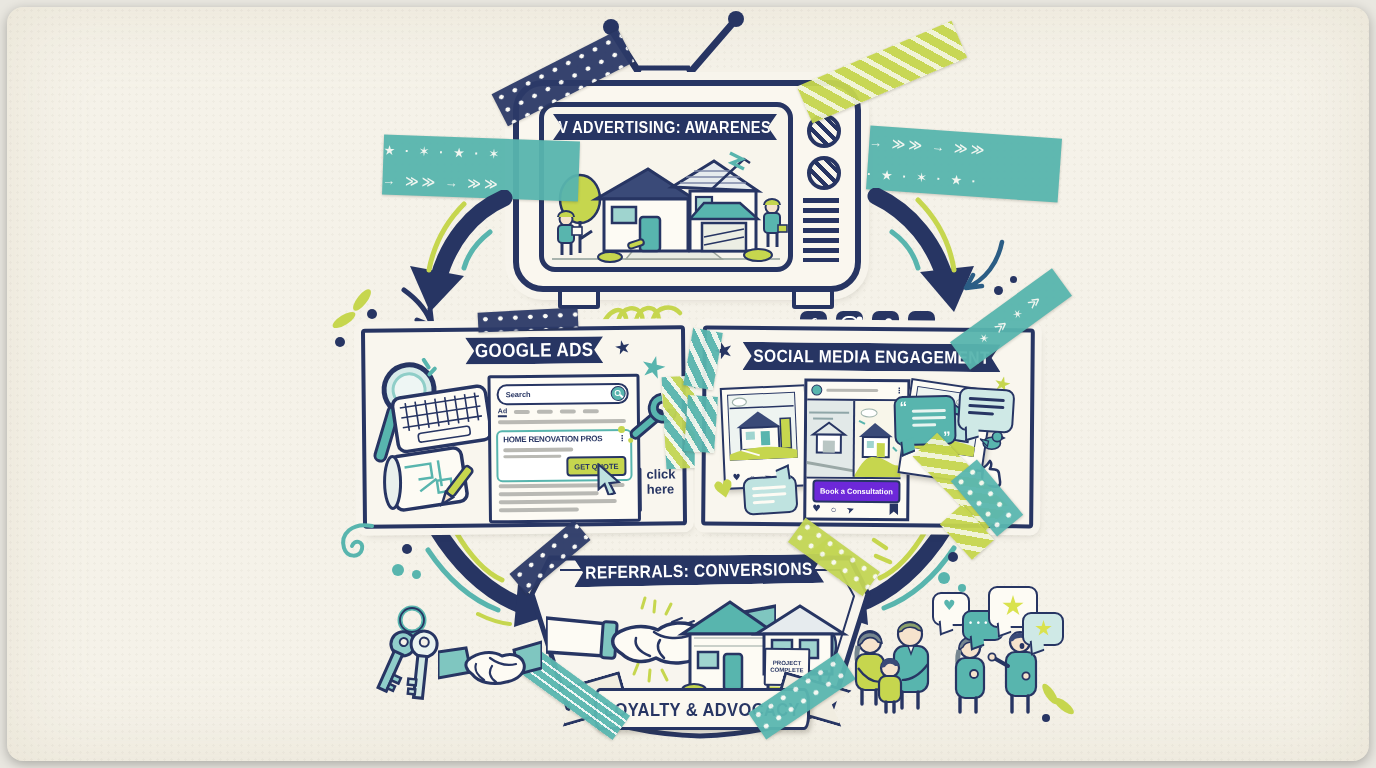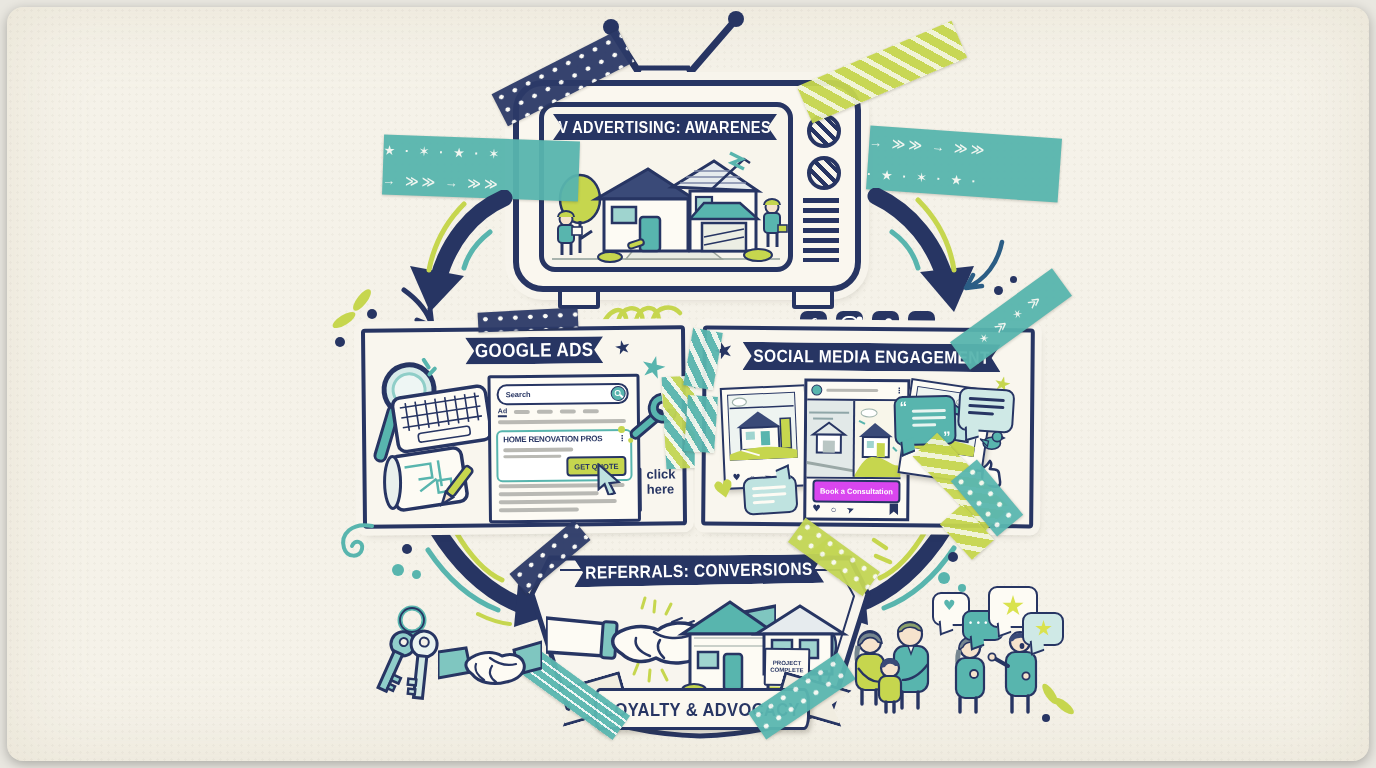--- a/index.html
+++ b/index.html
@@ -305,21 +305,21 @@
         <path d="M0,62 L47,70" stroke="#9aa8a6" stroke-width="3"></path>
         <ellipse cx="62" cy="12" rx="8" ry="4" fill="#fff" stroke="#9fb3ac"></ellipse>
         <polygon points="52,36 68,22 86,36" fill="#3a4a78"></polygon>
         <rect x="56" y="36" width="26" height="20" fill="#fff" stroke="#273563" stroke-width="2"></rect>
         <rect x="60" y="40" width="7px" height="7" fill="#9fd4cf"></rect>
           <rect x="70" y="42" width="8" height="14" fill="#c6d64e"></rect>
         <path d="M47,76 C56,60 60,56 66,56 C80,56 84,66 94,64 L94,76 Z" fill="#c6d64e"></path>
         <path d="M52,20 l6,3 M86,46 l4,4" stroke="#58b5ae" stroke-width="2"></path>
         <path d="M47,0 V76" stroke="#273563" stroke-width="2"></path>
       </svg>
-      <div class="abs" style="left:6px;top:98px;width:84px;height:19px;background:#d946ef;border:2px solid #273563;border-radius:4px;display:flex;align-items:center;justify-content:center;">
+      <div class="abs" style="left:6px;top:98px;width:84px;height:19px;background:#6d28d9;border:2px solid #273563;border-radius:4px;display:flex;align-items:center;justify-content:center;">
         <span style="font-size:7.5px;font-weight:bold;color:#fff;white-space:nowrap;">Book a Consultation</span>
       </div>
       <div class="abs" style="left:6px;bottom:3px;display:flex;gap:10px;font-size:9.5px;width:86px;align-items:center;">
         <span class="heartglyph">♥</span>
         <span>○</span>
         <span style="transform:rotate(-20deg);display:inline-block;">➤</span>
         <span class="bookmark" style="margin-left:auto;"></span>
       </div>
     </div>
 

